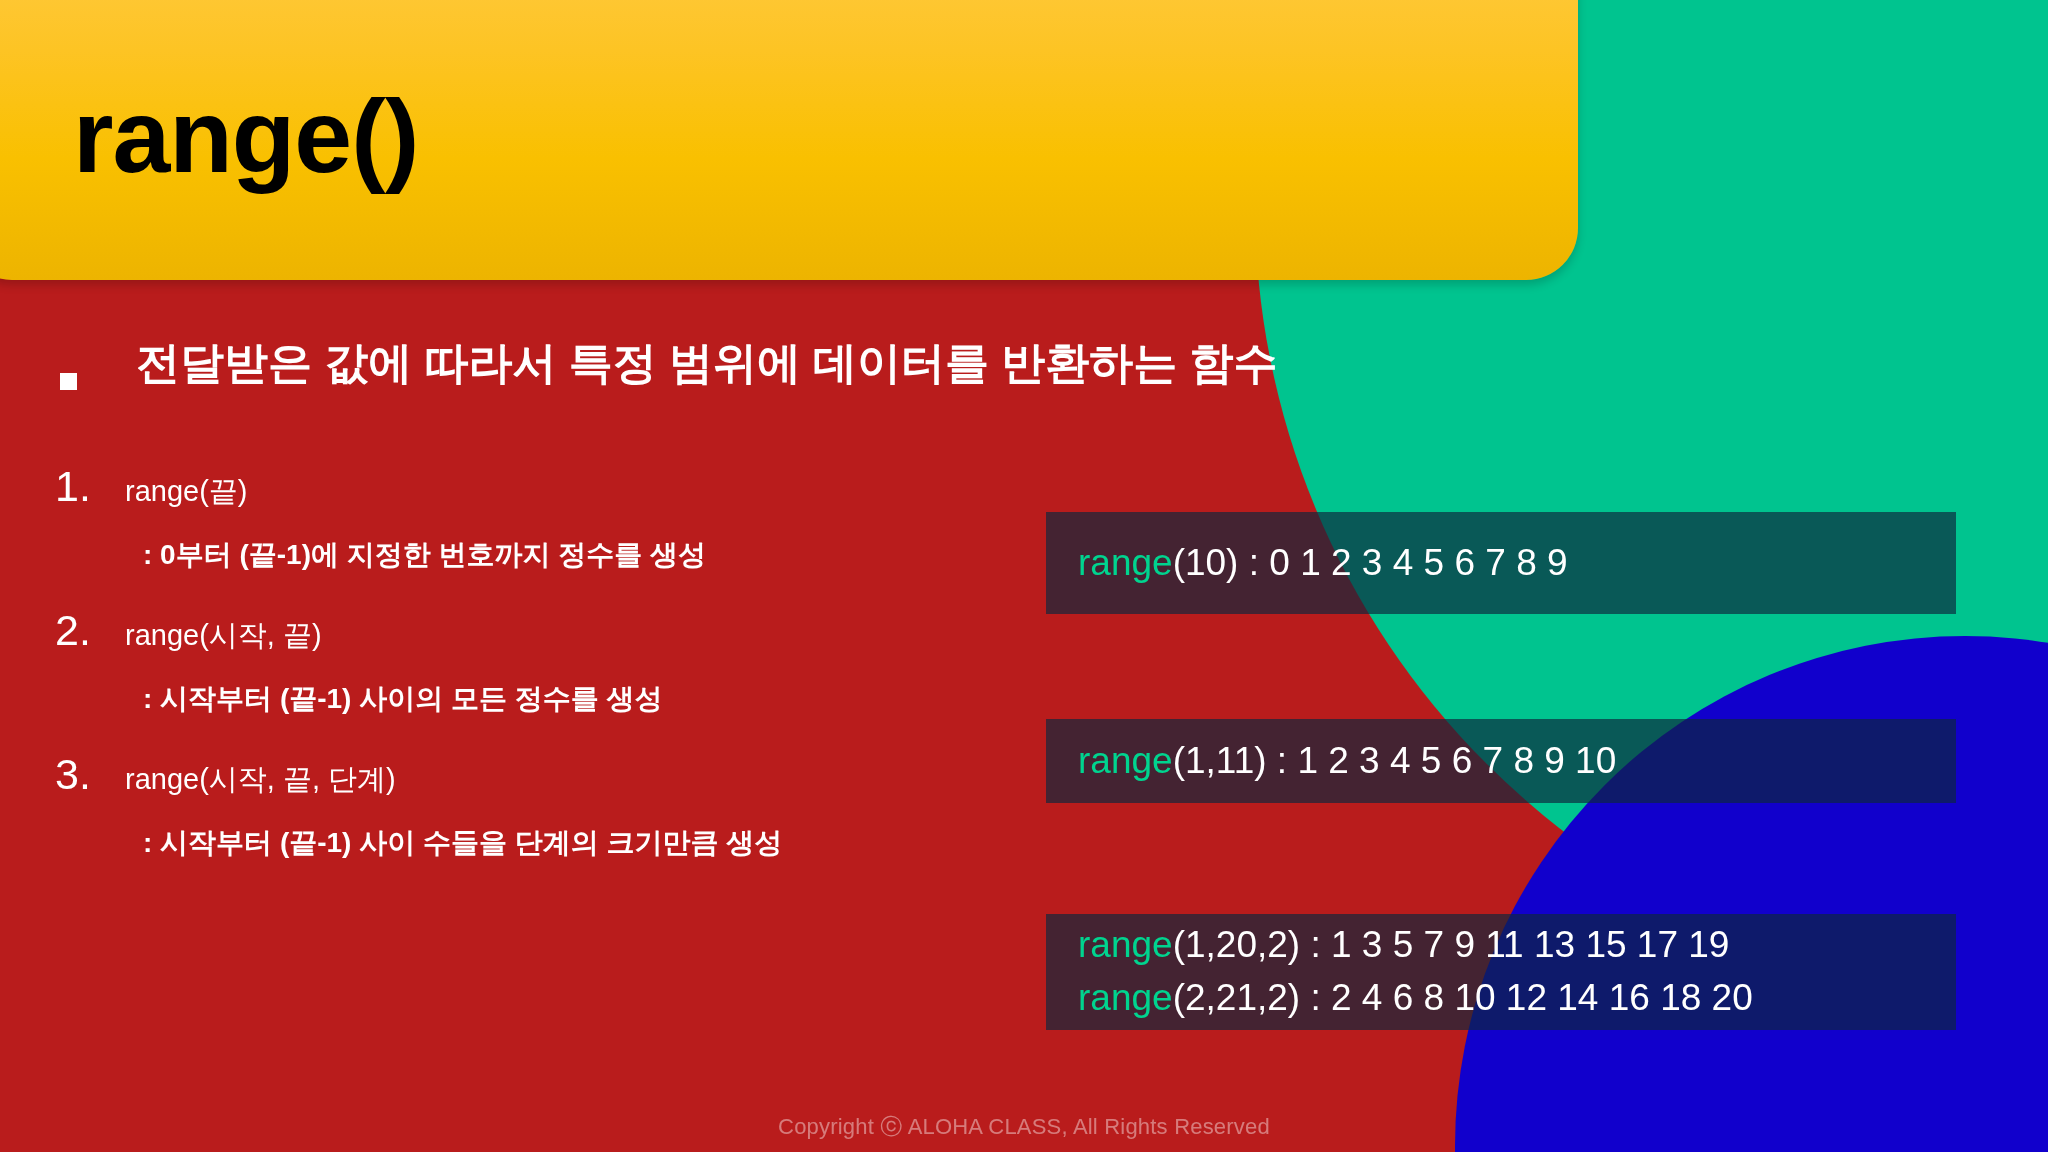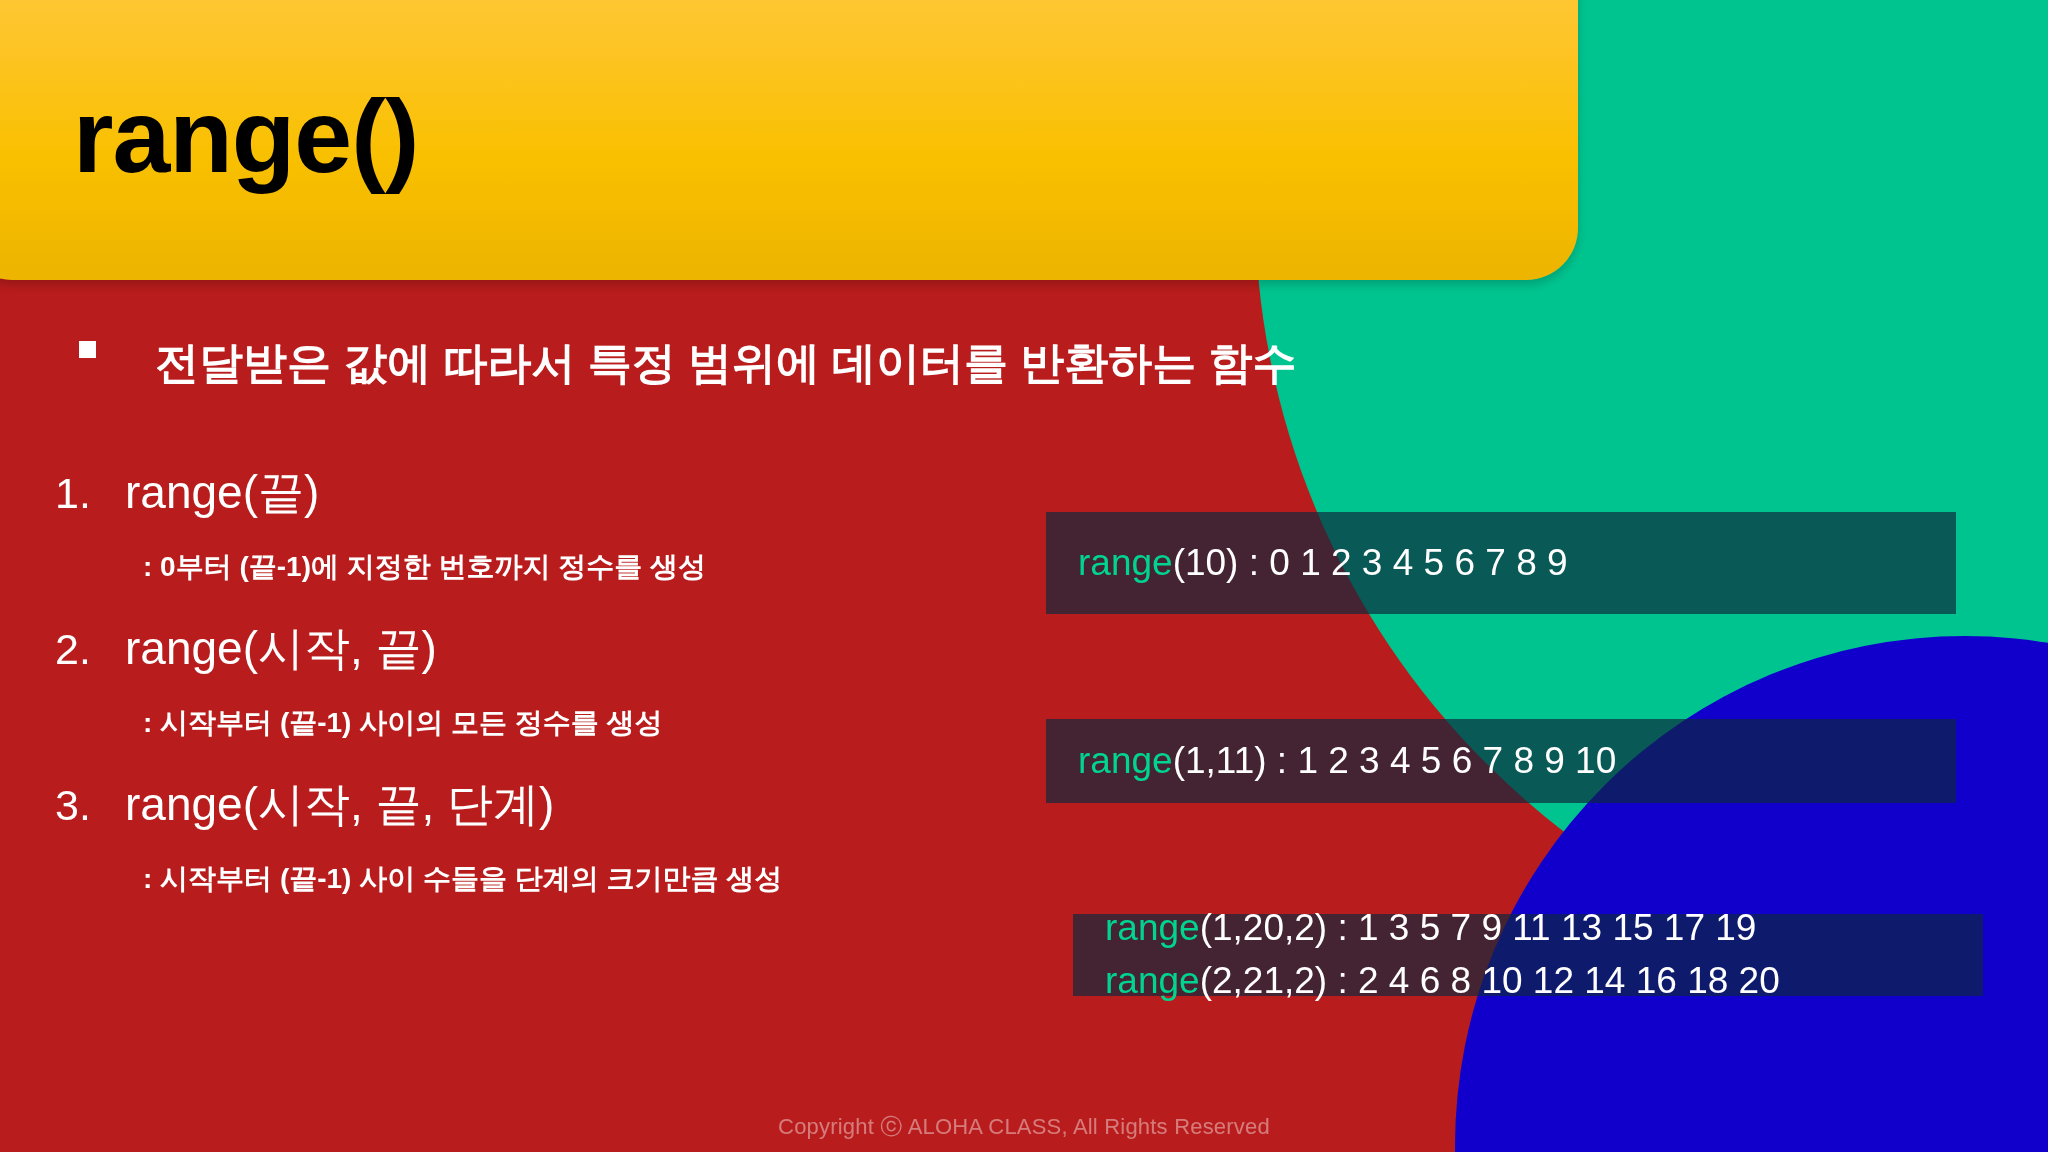--- a/index.html
+++ b/index.html
@@ -69,22 +69,22 @@
   
   .content {
     position: absolute;
     left: 0;
     top: 300px;
     width: 1060px;
   }
 
   .lead-row {
     display: flex;
-    align-items: flex-start;
-    padding-left: 79px;
+    align-items: flex-end;
+    padding-left: 60px;
     margin-top: 37px;
   }
   .bullet-square {
     width: 17px;
     height: 17px;
     background: #FFFFFF;
     flex: 0 0 auto;
     margin-right: 59px;
     margin-top: 4px;
   }
@@ -108,21 +108,21 @@
     align-items: baseline;
     color: #FFFFFF;
   }
   .li-num {
     font-size: 43px;
     font-weight: 400;
     width: 70px;
     flex: 0 0 auto;
   }
   .li-title {
-    font-size: 46px;
+    font-size: 29px;
     font-weight: 400;
     white-space: nowrap;
   }
   .li-sub {
     color: #FFFFFF;
     font-size: 28px;
     font-weight: 700;
     margin-left: 88px;
     margin-top: 24px;
     white-space: nowrap;
@@ -135,21 +135,21 @@
     width: 910px;
     background: rgba(13, 38, 61, 0.68);
     display: flex;
     flex-direction: column;
     justify-content: center;
     padding-left: 32px;
     box-sizing: border-box;
   }
   #code-box-1 { top: 512px;  height: 102px; }
   #code-box-2 { top: 719px;  height: 84px; }
-  #code-box-3 { top: 914px;  height: 82px; margin-left: 27px; }
+  #code-box-3 { top: 914px;  height: 116px; }
 
   .code-line {
     font-size: 37px;
     line-height: 1.42;
     color: #FFFFFF;
     white-space: nowrap;
     font-weight: 400;
   }
   .code-fn {
     color: #00D48F;

